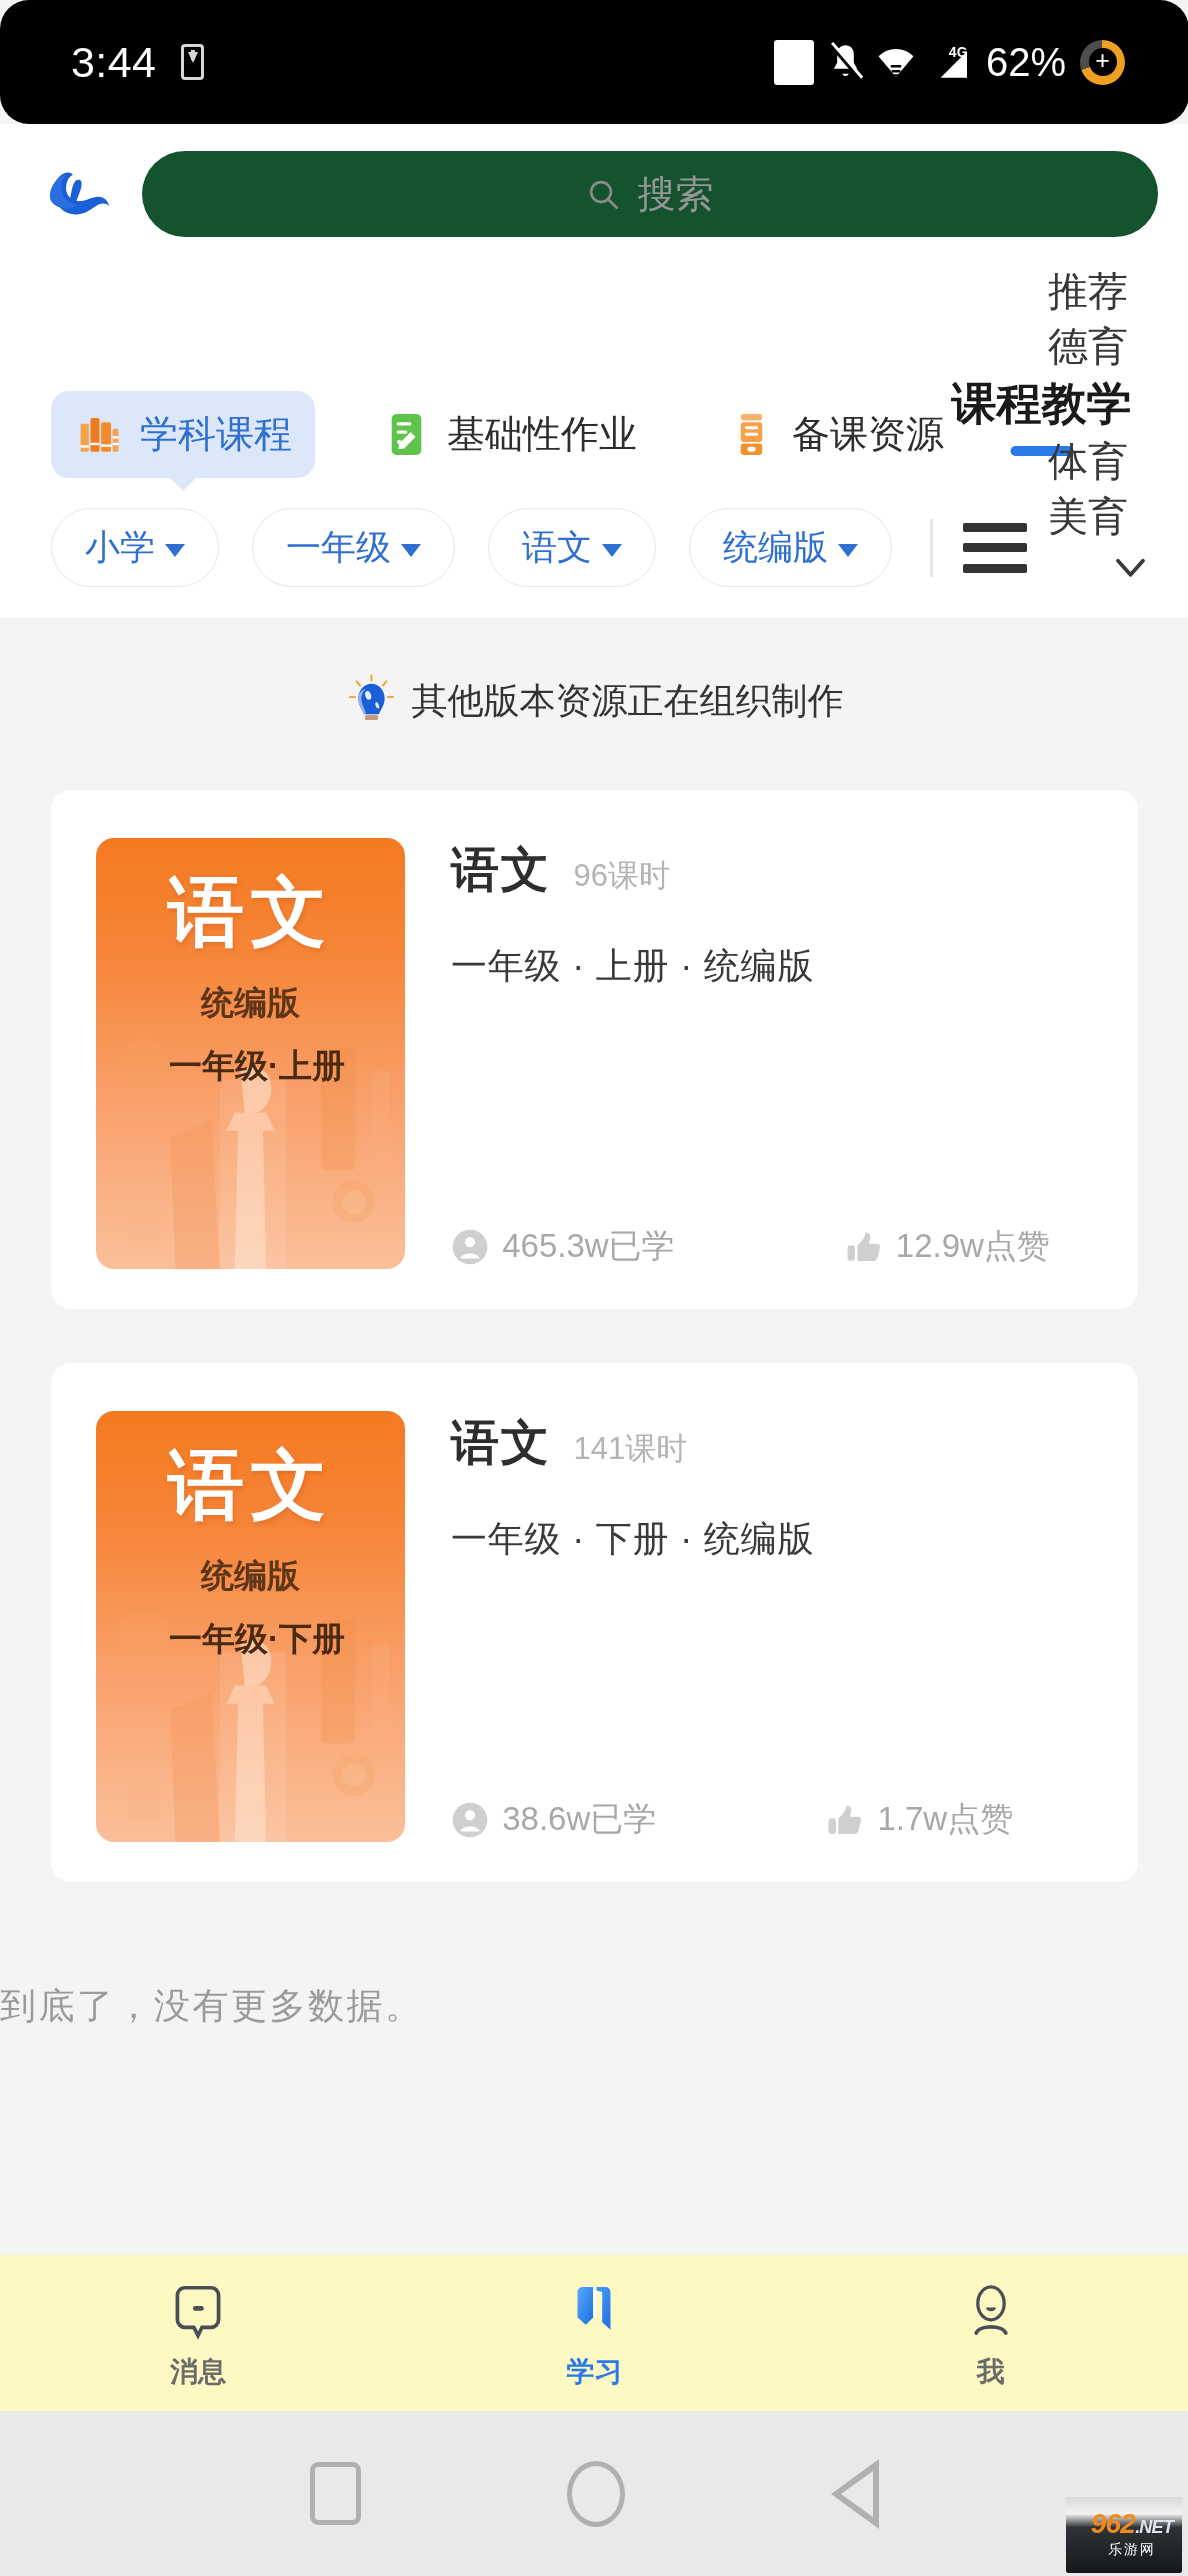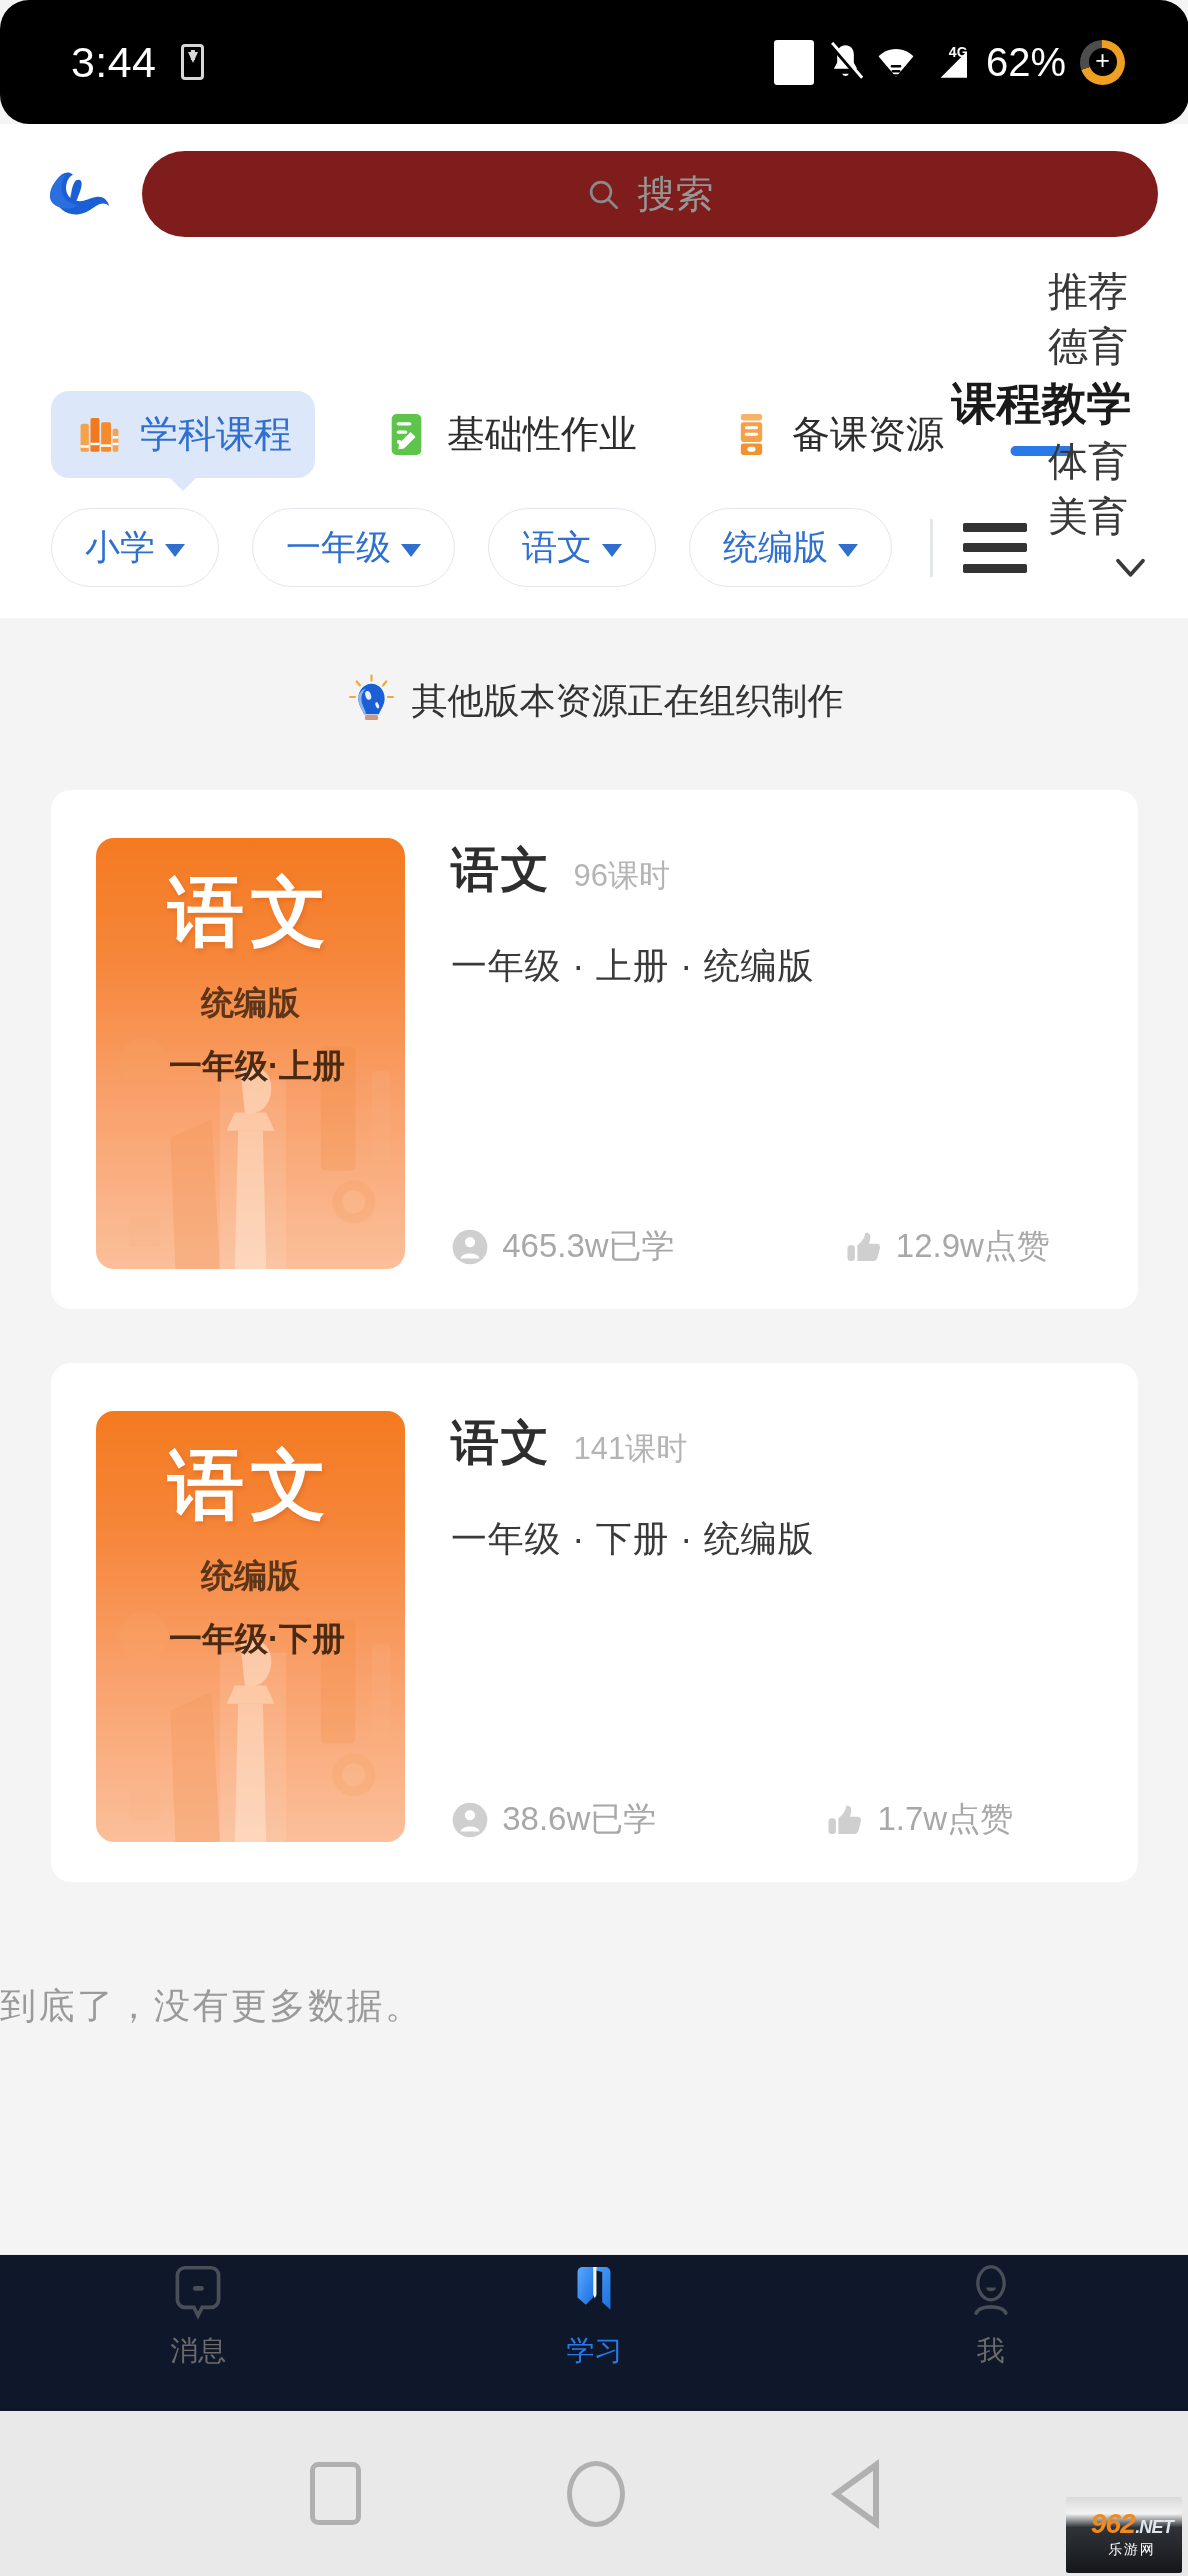--- a/index.html
+++ b/index.html
@@ -114,21 +114,21 @@
     height: 140px;
     display: flex;
     align-items: center;
     padding: 0 31px 0 40px;
     gap: 23px;
   }
   .logo { width: 79px; height: 79px; flex: 0 0 auto; }
   .searchbar {
     flex: 1;
     height: 86px;
-    background: #7f1d1d;
+    background: #14532d;
     border-radius: 43px;
     display: flex;
     align-items: center;
     justify-content: center;
     gap: 18px;
   }
   .search-ic { width: 33px; height: 33px; }
   .search-ph {
     color: #969696;
     font-size: 38px;
@@ -367,23 +367,25 @@
     font-size: 36px;
     color: #9a9a9a;
     letter-spacing: 2.5px;
     padding: 46px 0 0 0;
   }
 
   
   .bottomnav {
     flex: 0 0 auto;
     height: 157px;
-    background: #0f172a;
+    background: #fef9c3;
     border-top: 1.7px solid #ececec;
     display: flex;
+    align-items: center;
+    font-weight: bold;
   }
   .navitem {
     flex: 1;
     display: flex;
     flex-direction: column;
     align-items: center;
     gap: 11.6px;
     padding-top: 6.6px;
   }
   .nav-ic { width: 56px; height: 59px; }

